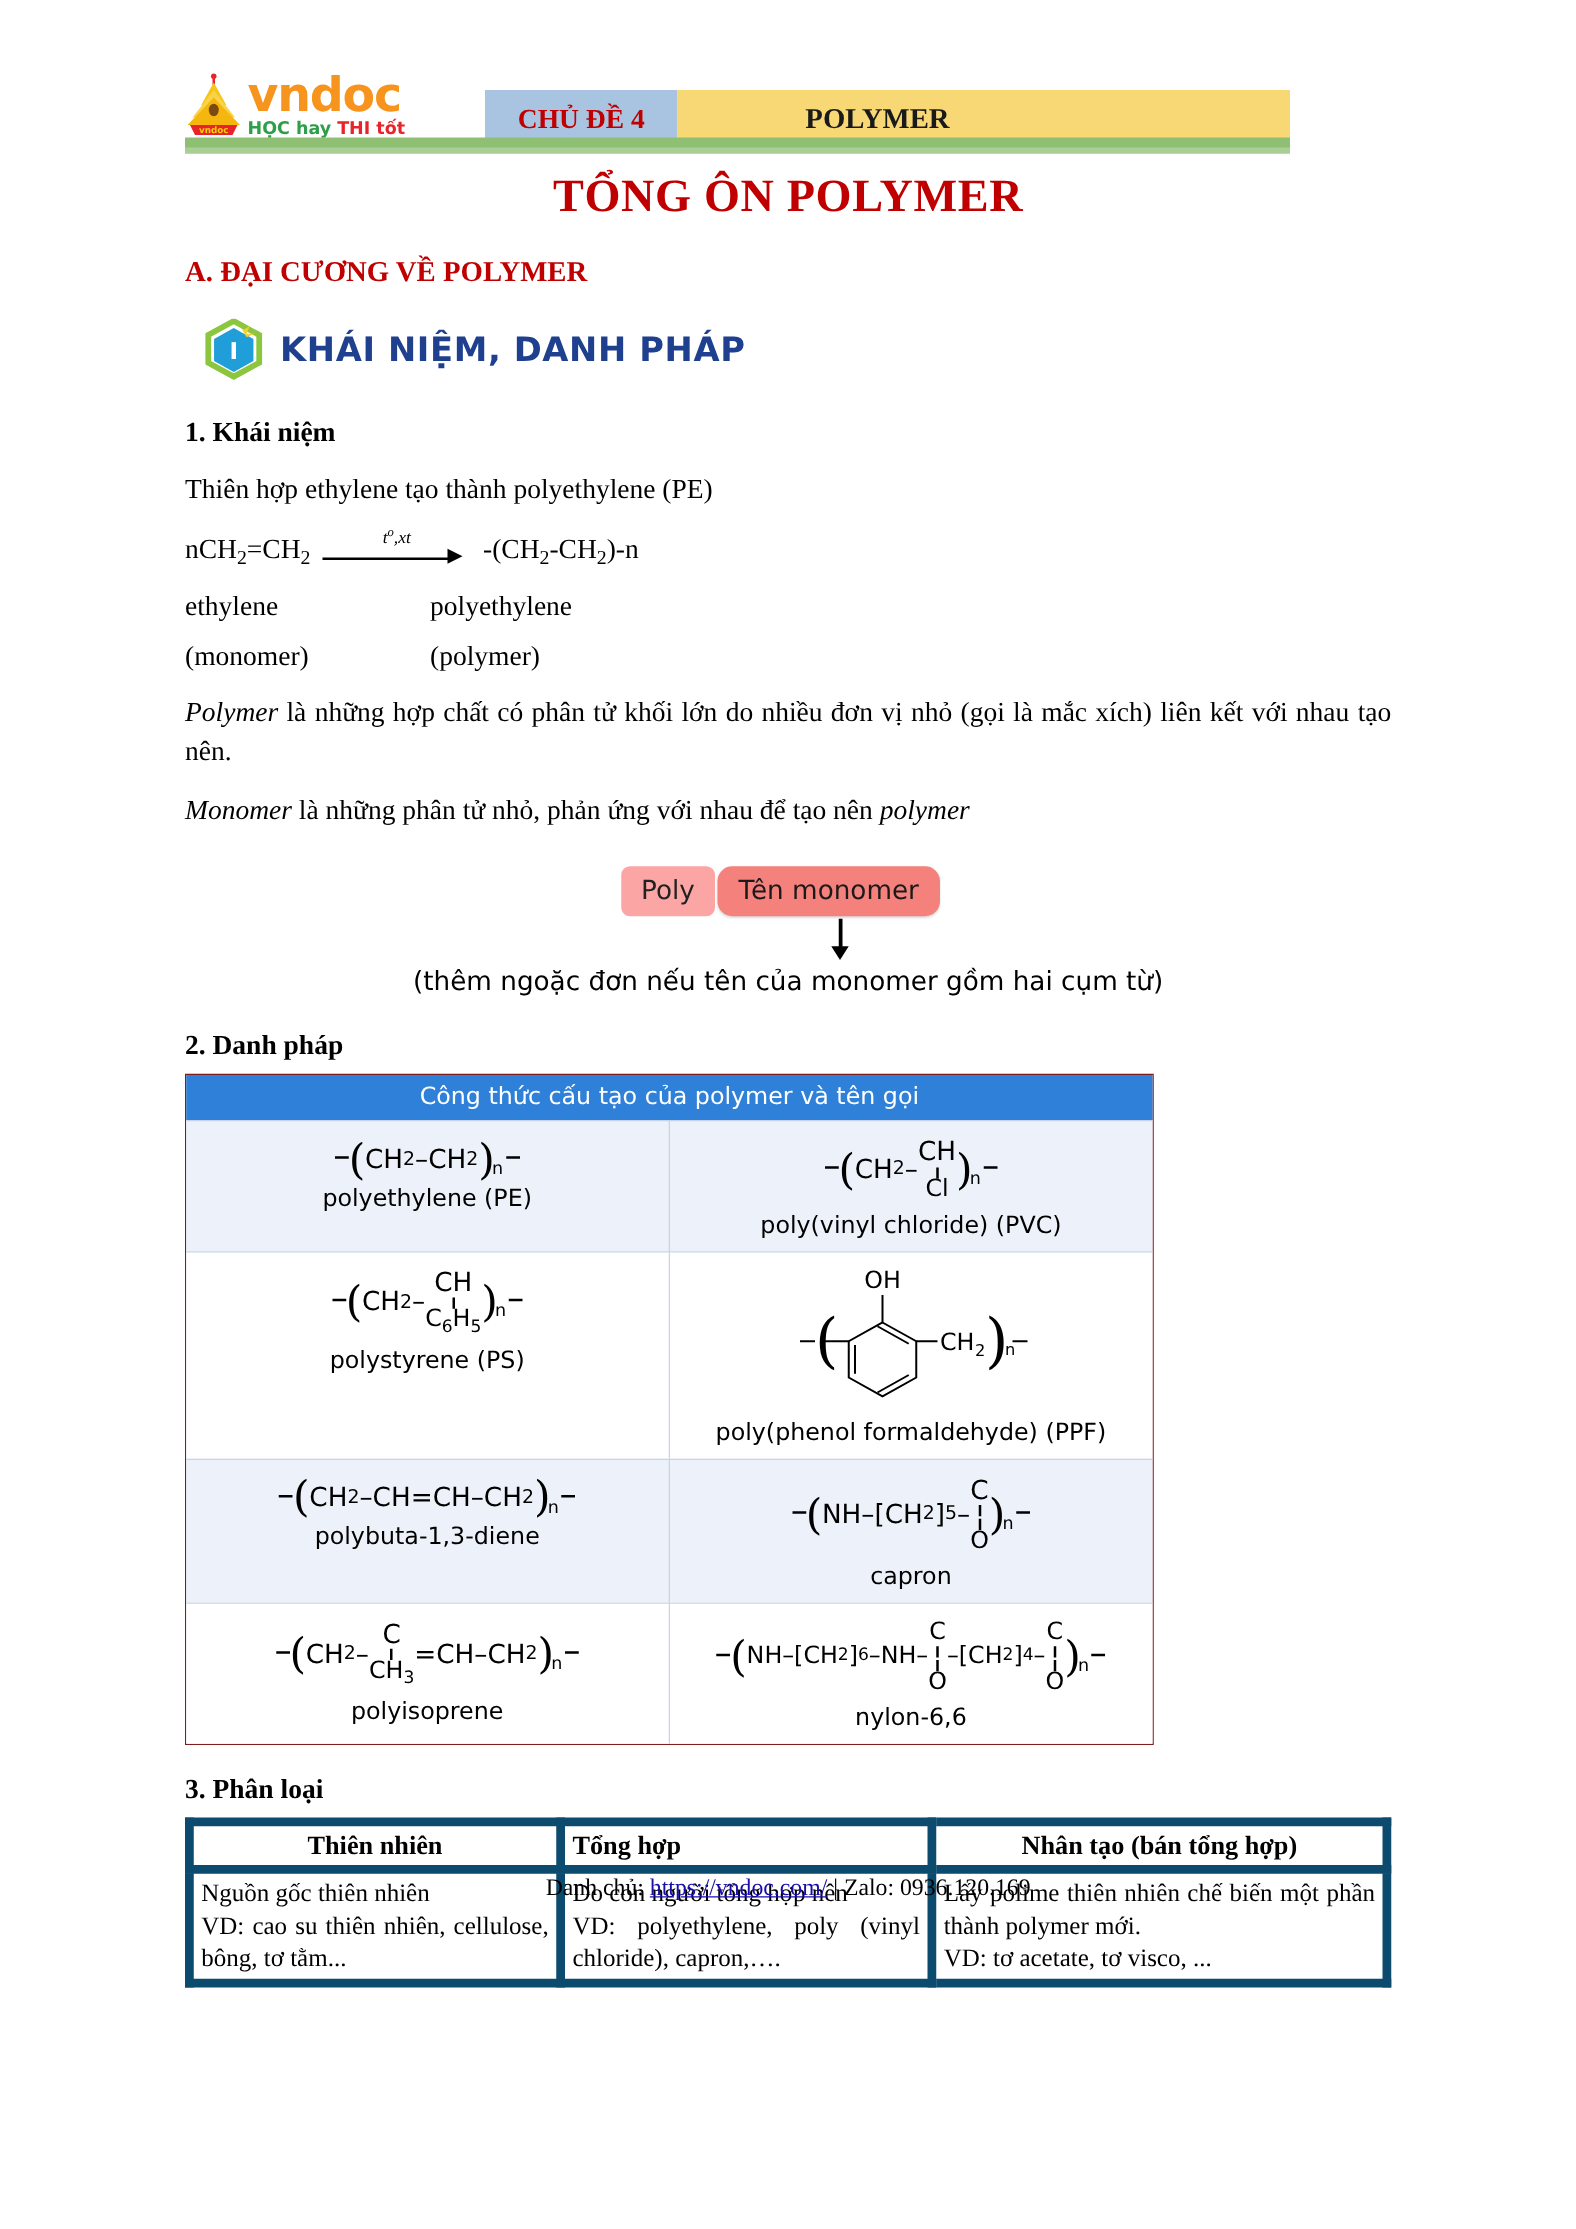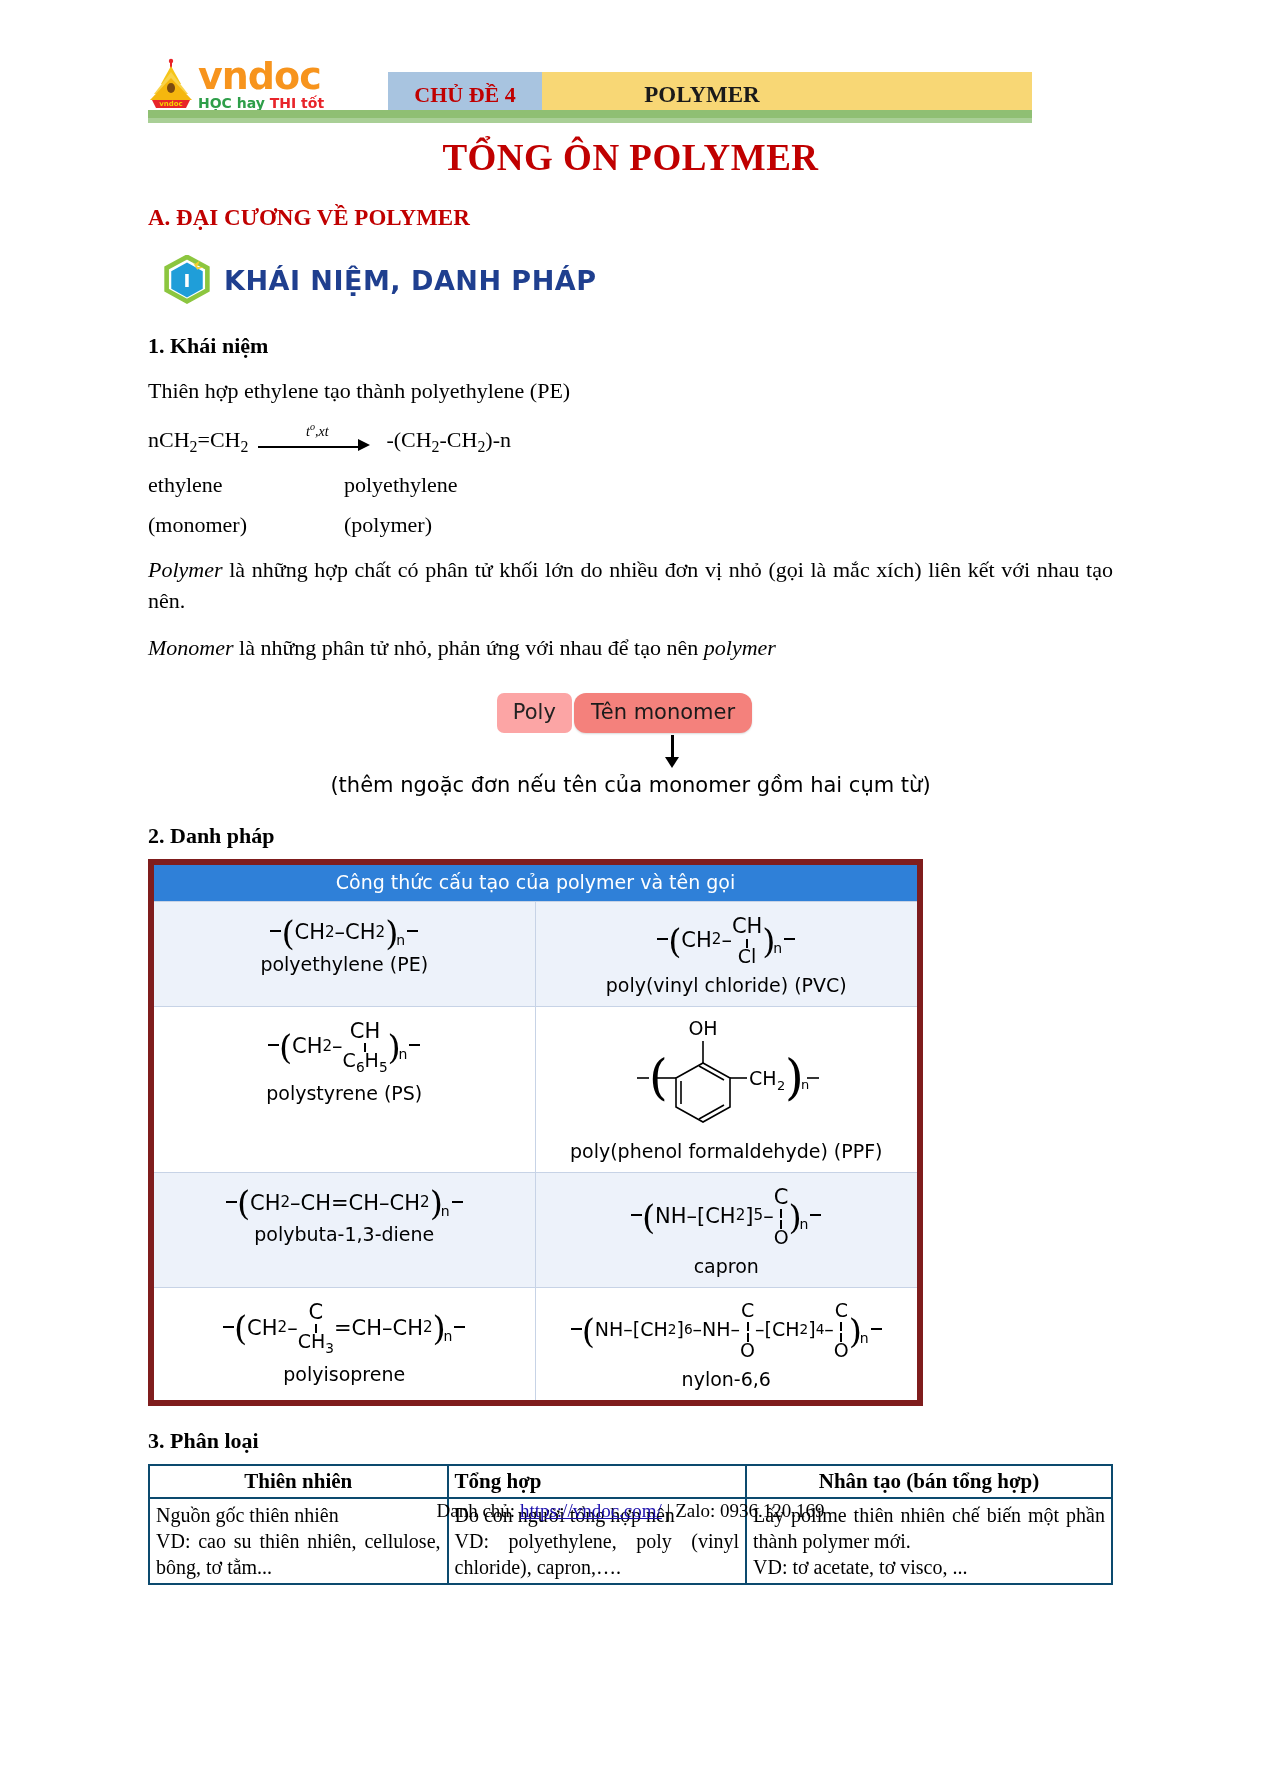--- a/index.html
+++ b/index.html
@@ -129,21 +129,21 @@
   }
   .poly-caption {
     font-family:"DejaVu Sans", sans-serif; font-size:21px; margin-top:4px;
     text-align:center;
   }
 
   .indent-p { margin-left:30px; }
 
   
   .struct-table {
-    margin-top:10px; border:6px solid #7f1d1d; width:775px;
+    margin-top:10px; border:1px solid #7f1d1d; width:775px;
     font-family:"DejaVu Sans", sans-serif;
   }
   .st-head {
     background:#2f80d8; color:#fff; text-align:center; font-size:19px;
     padding:6px 0 8px 0;
   }
   .st-row { display:flex; }
   .st-cell {
     width:50%; border-top:1px solid #c7d3e6; border-right:1px solid #c7d3e6;
     padding:12px 6px 10px 6px; text-align:center;
@@ -170,21 +170,21 @@
   .vbond { width:2px; height:9px; background:#000; }
   .dbond { display:inline-flex; flex-direction:column; gap:2px; }
   .dbond i { display:block; width:2px; height:9px; background:#000; }
 
   
   .cls-title { font-family:"Liberation Serif", serif; font-weight:bold; font-size:22px; margin-top:22px; }
   table.cls {
     border-collapse:collapse; width:100%; margin-top:10px;
     font-family:"Liberation Serif", serif; font-size:20px;
   }
-  table.cls td, table.cls th { border:2px solid #0c4a6e; padding:3px 6px; vertical-align:top; }
+  table.cls td, table.cls th { border:7px solid #0c4a6e; padding:3px 6px; vertical-align:top; }
   table.cls th { font-weight:bold; font-size:21px; }
   table.cls th.c { text-align:center; }
   table.cls th.l { text-align:left; }
   table.cls td { text-align:justify; line-height:1.3; }
   .col1 { width:31%; }
   .col2 { width:31%; }
   .col3 { width:38%; }
 
   
   .footer {

